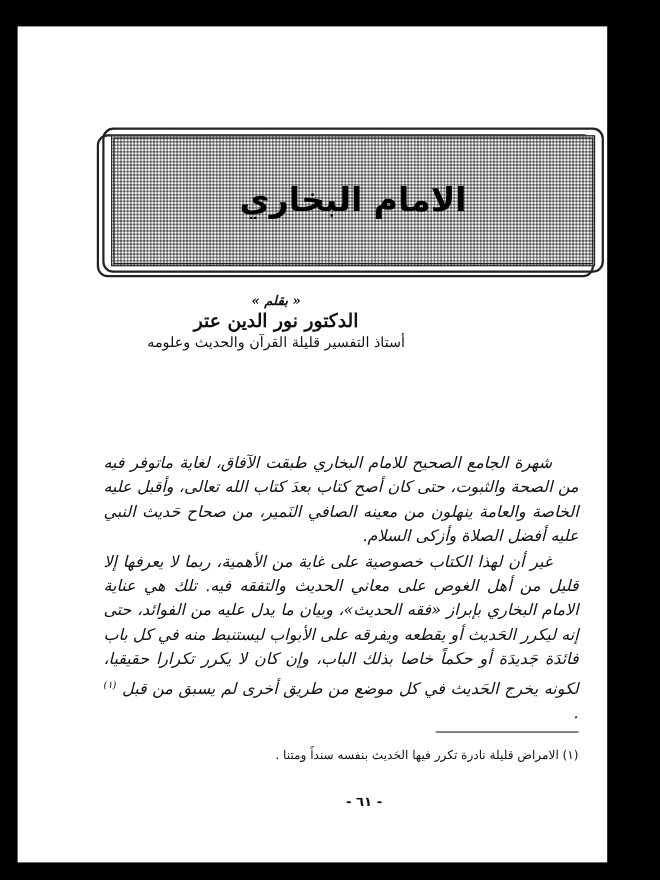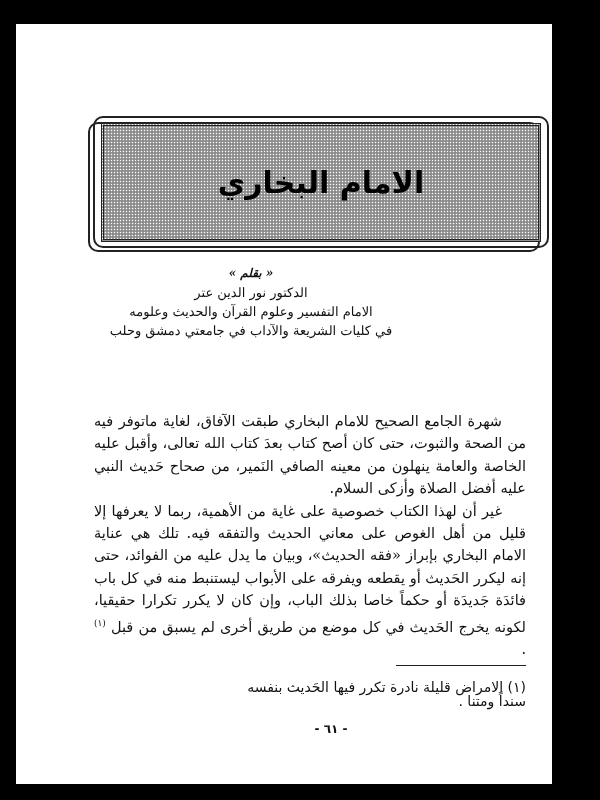--- a/index.html
+++ b/index.html
@@ -78,36 +78,37 @@
       position: absolute;
       left: 80px;
       top: 240px;
       width: 310px;
       direction: rtl;
       text-align: center;
       font-size: 13px;
       line-height: 19px;
     }
     .author-block .byline { font-weight: bold; font-size: 12px; font-style: italic; }
-    .author-block .author-name { font-weight: normal; font-size: 13px; }
+    .author-block .author-name { font-weight: bold; font-size: 17px; }
     
     .body-text {
       position: absolute;
       left: 78px;
       top: 386px;
       width: 432px;
       direction: rtl;
       text-align: justify;
       font-size: 14.5px;
       line-height: 22.4px;
     }
     .body-text p {
       margin: 0;
       text-indent: 24px;
       text-align-last: right;
+      font-style: italic;
     }
     .fn-ref {
       font-size: 9px;
       vertical-align: super;
     }
     .footnote-rule {
       position: absolute;
       left: 380px;
       top: 641px;
       width: 130px;
@@ -115,21 +116,21 @@
       border-top: 1.5px solid #222;
     }
     .footnote {
       position: absolute;
       left: 200px;
       top: 656px;
       width: 310px;
       direction: rtl;
       text-align: right;
       font-family: "DejaVu Sans", sans-serif;
-      font-size: 14px;
+      font-size: 11px;
       line-height: 14px;
     }
     .page-number {
       position: absolute;
       left: 290px;
       top: 698px;
       width: 50px;
       text-align: center;
       font-family: "DejaVu Sans", sans-serif;
       font-weight: bold;
@@ -144,22 +145,21 @@
 
   <div class="title-frame-back"></div>
   <div class="title-frame-outer"></div>
   <div class="title-box">
     <div class="title-line-1">الامام البخاري</div>
   </div>
 
   <div class="author-block">
     <div class="byline">« بقلم »</div>
     <div class="author-name">الدكتور نور الدين عتر</div>
-    <div>الامام التفسير وعلوم القرآن والحديث وعلومه</div>
-    <div>في كليات الشريعة والآداب في جامعتي دمشق وحلب</div>
+    <div>أستاذ التفسير قليلة القرآن والحديث وعلومه</div>
   </div>
 
   <div class="body-text">
     <p>شهرة الجامع الصحيح للامام البخاري طبقت الآفاق، لغاية ماتوفر فيه من الصحة والثبوت، حتى كان أصح كتاب بعدَ كتاب الله تعالى، وأقبل عليه الخاصة والعامة ينهلون من معينه الصافي النَمير، من صحاح حَديث النبي عليه أفضل الصلاة وأزكى السلام.</p>
     <p><span>غير أن لهذا الكتاب خصوصية على غاية من الأهمية، ربما لا يعرفها إلا قليل من أهل الغوص على معاني الحديث والتفقه فيه. تلك هي عناية الامام البخاري بإبراز «فقه الحديث»، وبيان ما يدل عليه من الفوائد، حتى إنه ليكرر الحَديث أو يقطعه ويفرقه على الأبواب ليستنبط منه في كل باب فائدَة جَديدَة أو حكماً خاصا بذلك الباب، وإن كان لا يكرر تكرارا حقيقيا، لكونه يخرج الحَديث في كل موضع من طريق أخرى لم يسبق من قبل</span> <span class="fn-ref">(١)</span><span> .</span></p>
   </div>
 
   <div class="footnote-rule"></div>
   <div class="footnote">(١) الامراض قليلة نادرة تكرر فيها الحَديث بنفسه سنداً ومتنا .</div>
 

